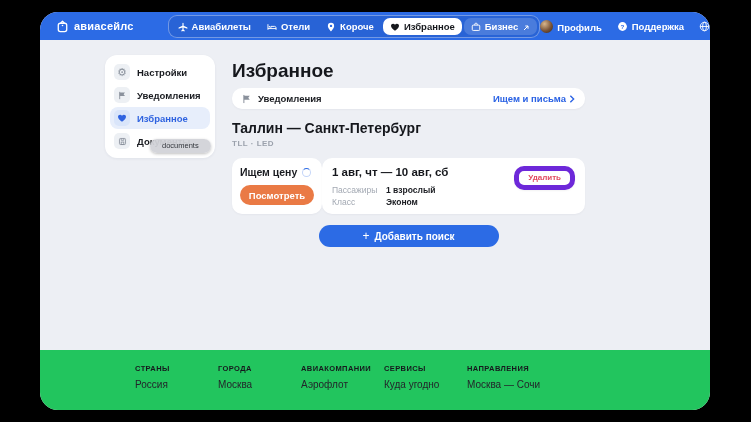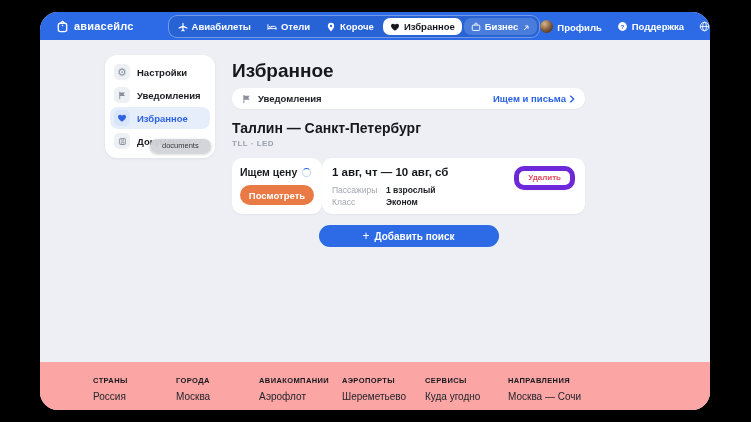--- a/index.html
+++ b/index.html
@@ -76,22 +76,22 @@
   .detail-row { display:flex; margin-top:2px; }
   .detail-label { width:54px; font-size:8.5px; color:#a3a9b3; }
   .detail-value { font-size:8.5px; font-weight:600; color:#1a1c21; }
 
   .add-btn { margin:11px auto 0; width:180px; height:22px; border:none; border-radius:12px;
     background:#2c6be5; color:#fff; font-size:10px; font-weight:700; cursor:pointer;
     display:flex; align-items:center; justify-content:center; gap:5px; font-family:inherit; }
   .plus { font-size:12px; font-weight:400; line-height:1; }
 
   
-  .footer { position:absolute; left:0; right:0; bottom:0; height:48px; background:#fca5a5;
-    display:flex; padding:14px 0 0 53px; }
+  .footer { position:absolute; left:0; right:0; bottom:0; height:60px; background:#22c55e;
+    display:flex; padding:14px 0 0 95px; }
   .foot-col { width:83px; }
   .foot-head { font-size:7.5px; font-weight:700; letter-spacing:.4px; color:#16181d;
     text-transform:uppercase; }
   .foot-link { margin-top:6px; font-size:10px; color:#23252b; cursor:pointer; }
 
   svg { display:block; }
 </style>
 </head>
 <body>
 
@@ -285,24 +285,20 @@
     </div>
     <div class="foot-col">
       <div class="foot-head">ГОРОДА</div>
       <div class="foot-link">Москва</div>
     </div>
     <div class="foot-col">
       <div class="foot-head">АВИАКОМПАНИИ</div>
       <div class="foot-link">Аэрофлот</div>
     </div>
     <div class="foot-col">
-      <div class="foot-head">АЭРОПОРТЫ</div>
-      <div class="foot-link">Шереметьево</div>
-    </div>
-    <div class="foot-col">
       <div class="foot-head">СЕРВИСЫ</div>
       <div class="foot-link">Куда угодно</div>
     </div>
     <div class="foot-col">
       <div class="foot-head">НАПРАВЛЕНИЯ</div>
       <div class="foot-link">Москва — Сочи</div>
     </div>
   </div>
 
 </div>

